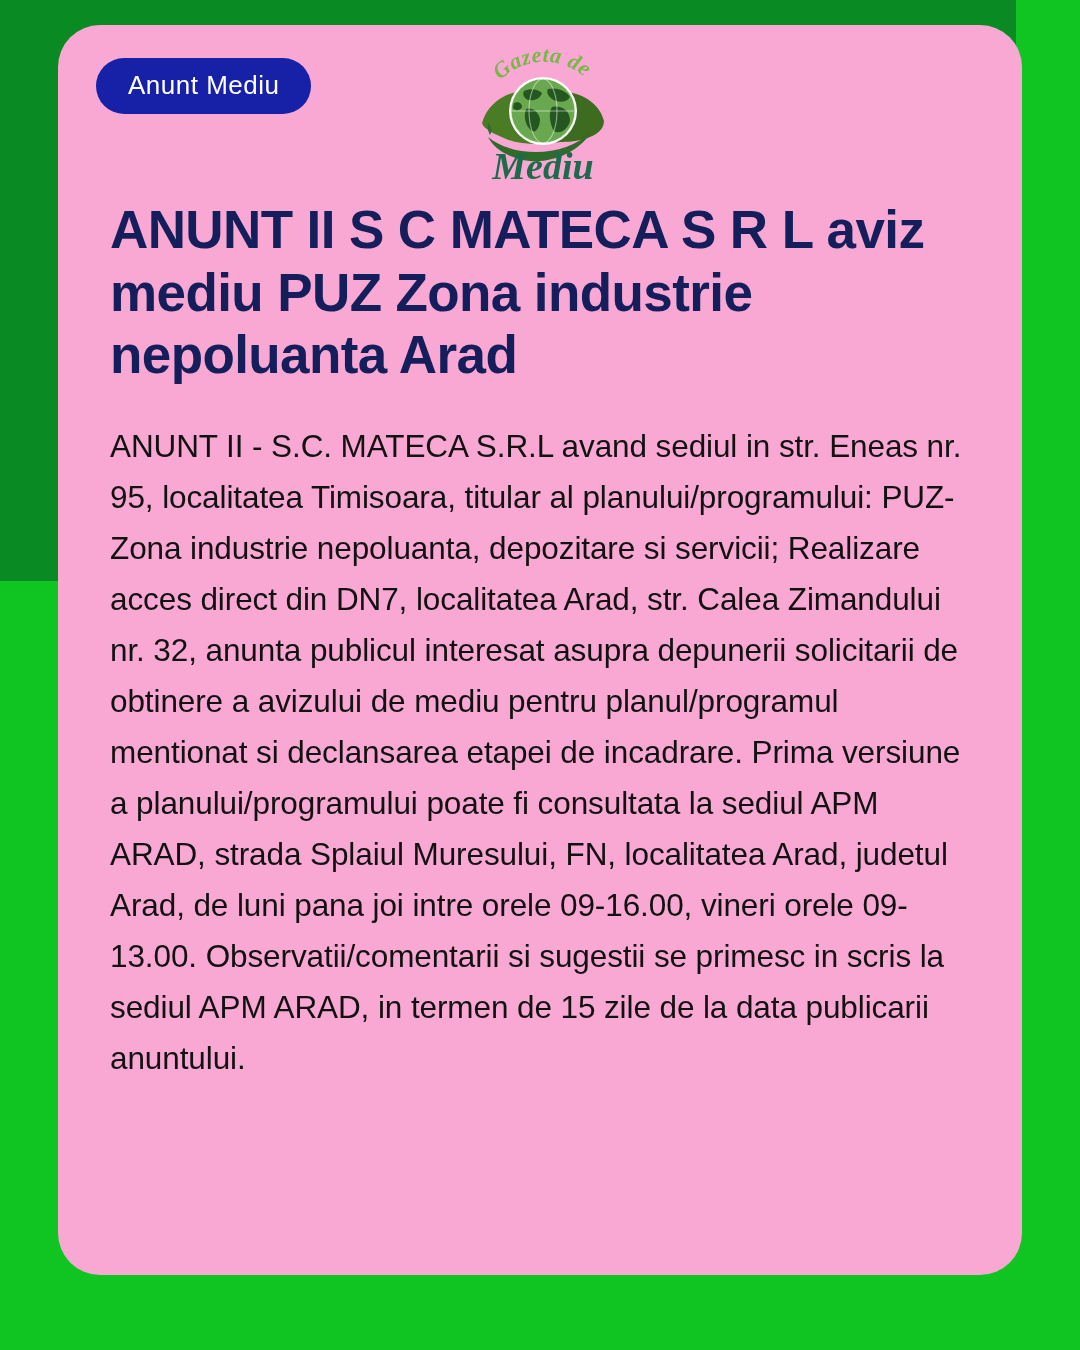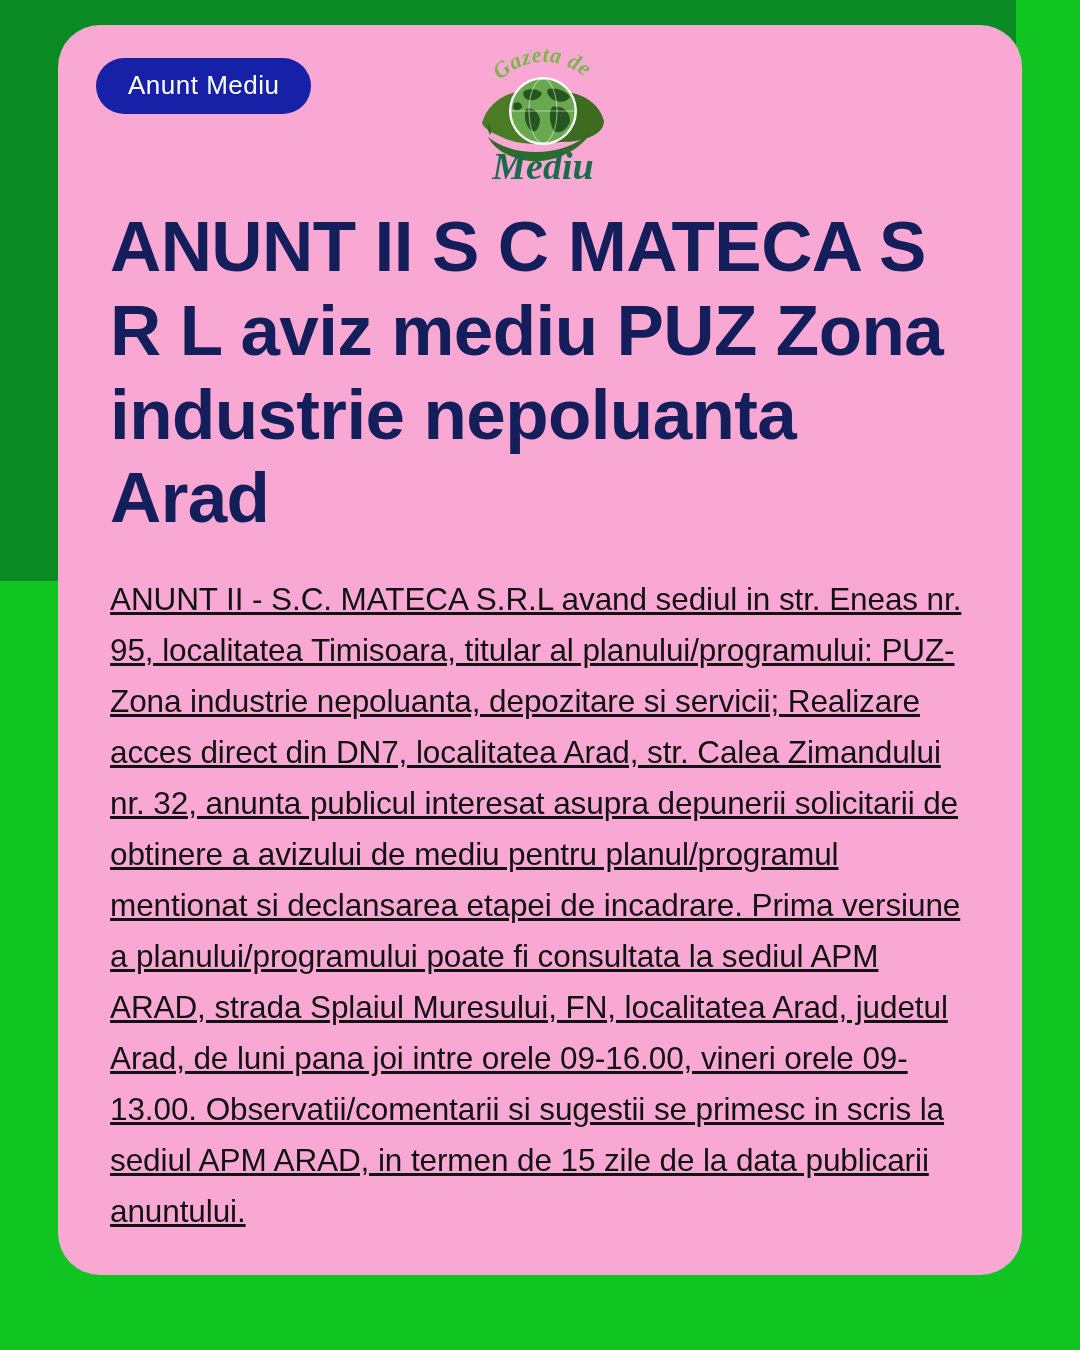--- a/index.html
+++ b/index.html
@@ -69,37 +69,36 @@
     position: absolute;
     left: 410px;
     top: 8px;
     width: 150px;
     height: 148px;
   }
   #logo svg { display: block; width: 150px; height: 148px; }
 
   
   #title {
-    margin: 30px 52px 0 52px;
-    font-size: 71px;
+    margin: 24px 52px 0 52px;
+    font-size: 53px;
     line-height: 1.18;
     font-weight: 700;
     color: #141e5a;
     letter-spacing: -0.6px;
   }
 
   
   #body-text {
     margin: 34px 52px 0 52px;
     font-size: 31.5px;
     line-height: 1.62;
     color: #121212;
     font-weight: 400;
     letter-spacing: -0.1px;
-    text-decoration: underline;
   }
 </style>
 </head>
 <body>
 
 <div id="bg-bright"></div>
 <div id="bg-dark"></div>
 
 <div id="card">
 

